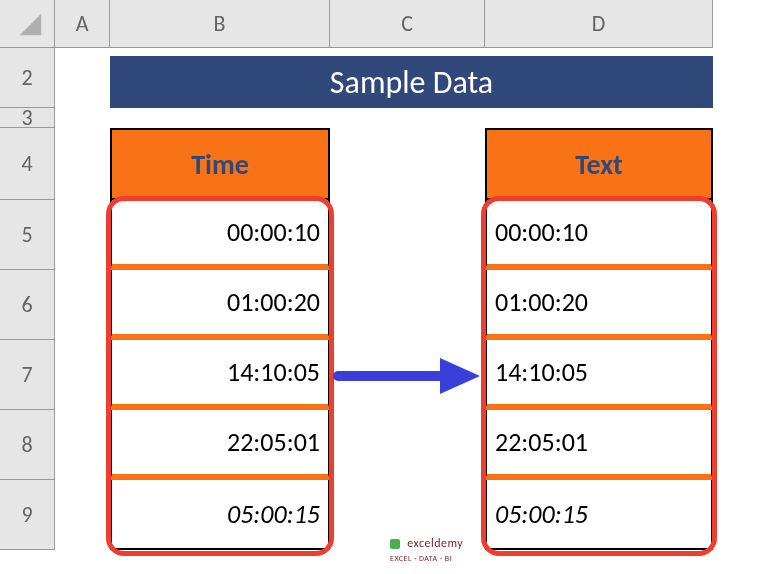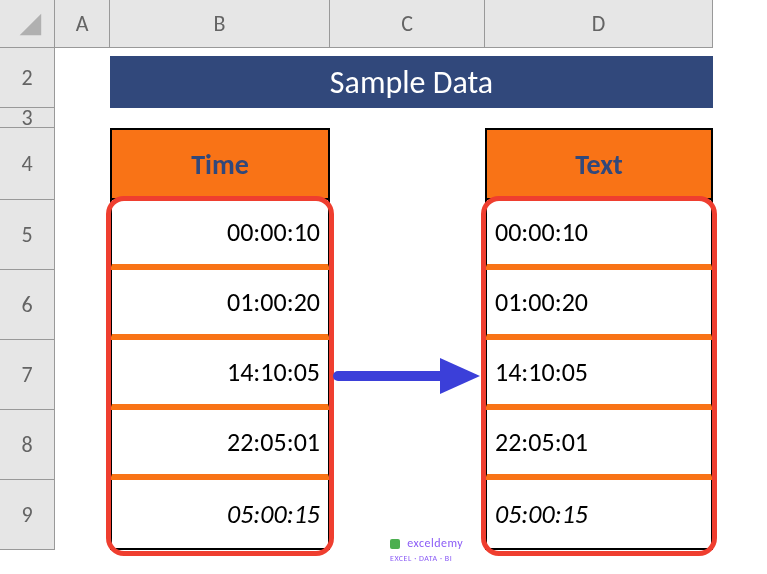--- a/index.html
+++ b/index.html
@@ -96,21 +96,21 @@
     box-sizing: border-box;
     pointer-events: none;
   }
   .arrow {
     position: absolute;
     pointer-events: none;
   }
   .watermark {
     position: absolute;
     font-size: 12px;
-    color: #8b5cf6;
+    color: #7f1d1d;
     letter-spacing: 0.5px;
   }
   .watermark .dot {
     display: inline-block;
     width: 10px;
     height: 10px;
     background: #4caf50;
     border-radius: 2px;
     margin-right: 4px;
     vertical-align: middle;

